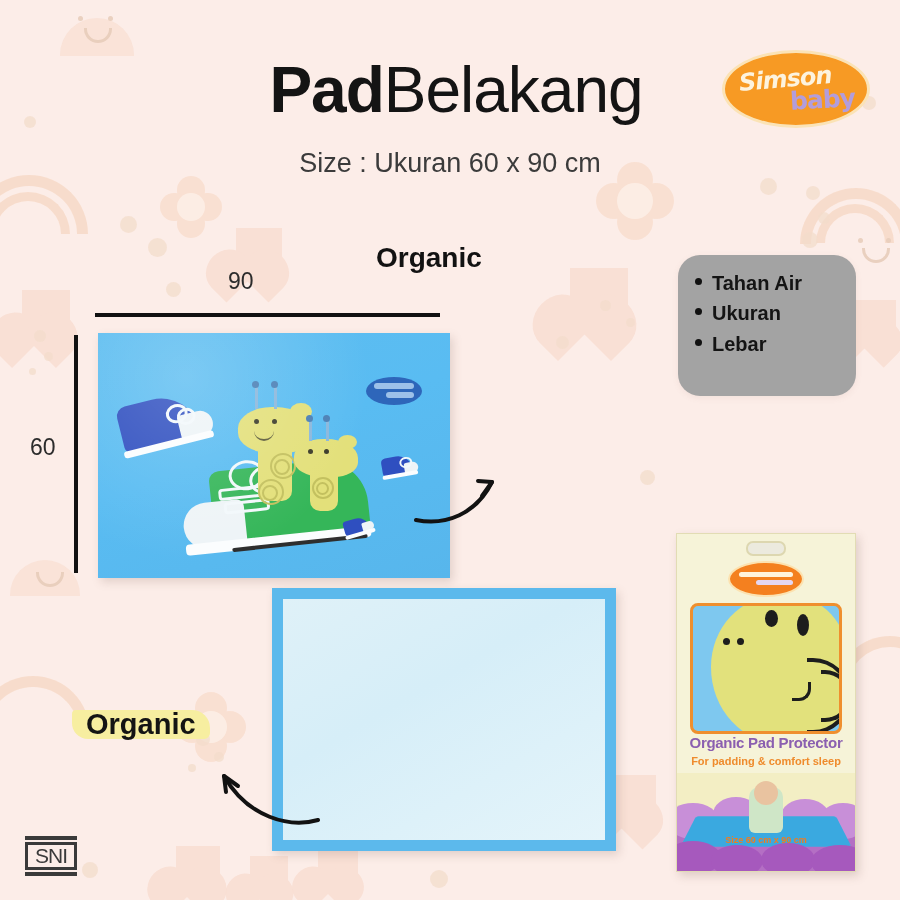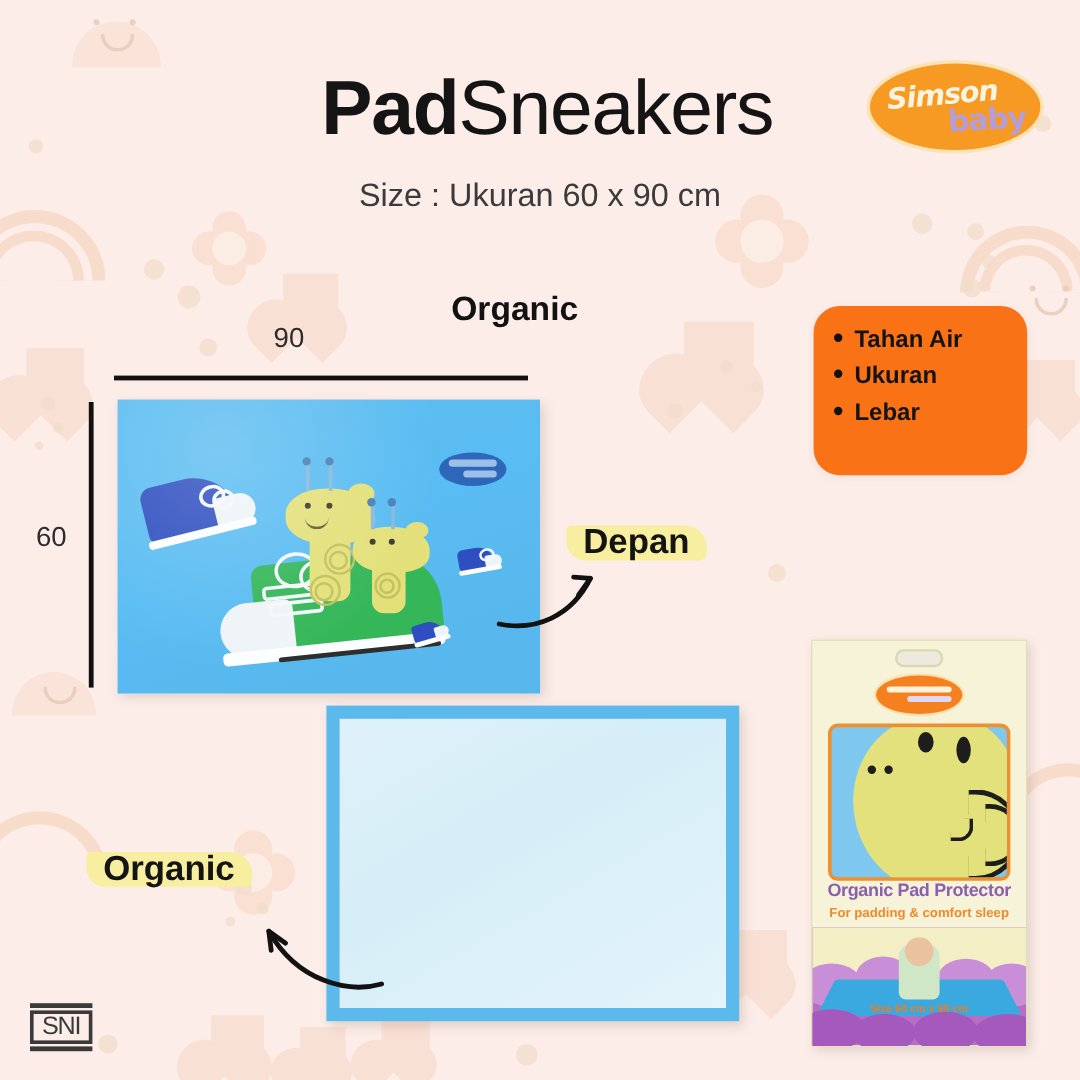--- a/index.html
+++ b/index.html
@@ -86,21 +86,21 @@
 
   
   .callout{position:absolute;font-size:29px;font-weight:700;color:#141414;padding:2px 14px;}
   .callout .hl{position:absolute;left:0;right:0;top:4px;bottom:4px;background:#f7eea0;border-radius:4px 18px 6px 16px;z-index:0;}
   .callout span.txt{position:relative;z-index:1;}
   #callout-depan{left:472px;top:434px;}
   #callout-belakang{left:72px;top:706px;}
   .arrow{position:absolute;}
 
   
-  .features{position:absolute;left:678px;top:255px;width:178px;height:141px;background:#f97316;border-radius:22px;
+  .features{position:absolute;left:678px;top:255px;width:178px;height:141px;background:#a3a3a3;border-radius:22px;
             box-shadow:0 2px 6px rgba(160,120,110,.10);}
   .features ul{margin:0;padding:13px 0 0 34px;list-style:none;}
   .features li{position:relative;font-size:20px;font-weight:700;color:#141414;line-height:1.52;}
   .features li:before{content:"";position:absolute;left:-17px;top:10px;width:7px;height:7px;border-radius:50%;background:#111;}
 
   
   .pkg{position:absolute;left:676px;top:533px;width:178px;height:337px;background:#f6f3d8;
        border:1px solid #e2dcb4;box-shadow:3px 4px 9px rgba(120,90,80,.22);overflow:hidden;}
   .pkg .hang{position:absolute;left:50%;top:7px;transform:translateX(-50%);width:36px;height:11px;
        border:2px solid #ddd7b0;border-radius:7px;background:#eceade;}
@@ -209,21 +209,21 @@
     <div class="dot" style="left:214px;top:752px;width:10px;height:10px;"></div>
     <div class="dot" style="left:188px;top:764px;width:8px;height:8px;"></div>
     <div class="dot" style="left:640px;top:470px;width:15px;height:15px;"></div>
     <div class="dot" style="left:862px;top:96px;width:14px;height:14px;"></div>
     <div class="dot" style="left:24px;top:116px;width:12px;height:12px;"></div>
     <div class="dot" style="left:430px;top:870px;width:18px;height:18px;"></div>
     <div class="dot" style="left:82px;top:862px;width:16px;height:16px;"></div>
   </div>
 
   <div class="title">
-    <span class="b">Pad</span><span class="l">Sneakers</span>
+    <span class="b">Pad</span><span class="l">Belakang</span>
   </div>
   <div class="subtitle">Size : Ukuran 60 x 90 cm</div>
 
   <div class="logo">
     <div class="simson">Simson</div>
     <div class="baby">baby</div>
   </div>
 
   <div class="variant">Organic</div>
 
@@ -299,24 +299,20 @@
       <div class="body" style="left:2px;top:3px;width:25px;height:15px;background:#2f4fc0;border-radius:4px 14px 4px 4px;"></div>
       <div class="toe" style="left:20px;top:9px;width:12px;height:9px;border-radius:3px 9px 9px 3px;"></div>
       <div class="sole" style="left:1px;top:17px;width:31px;height:4px;"></div>
     </div>
   </div>
 
   <div class="mat-back">
     <div class="inner"></div>
   </div>
 
-  <div class="callout" id="callout-depan">
-    <span class="hl"></span>
-    <span class="txt">Depan</span>
-  </div>
   <svg class="arrow" width="120" height="70" style="left:412px;top:462px;">
     <path d="M4 58 C 34 64, 64 52, 80 20" stroke="#121212" stroke-width="4" fill="none" stroke-linecap="round"></path>
     <path d="M80 20 L 70 34 M80 20 L 66 19" stroke="#121212" stroke-width="4" fill="none" stroke-linecap="round"></path>
   </svg>
 
   <div class="callout" id="callout-belakang">
     <span class="hl"></span>
     <span class="txt">Organic</span>
   </div>
   <svg class="arrow" width="130" height="80" style="left:200px;top:752px;">

